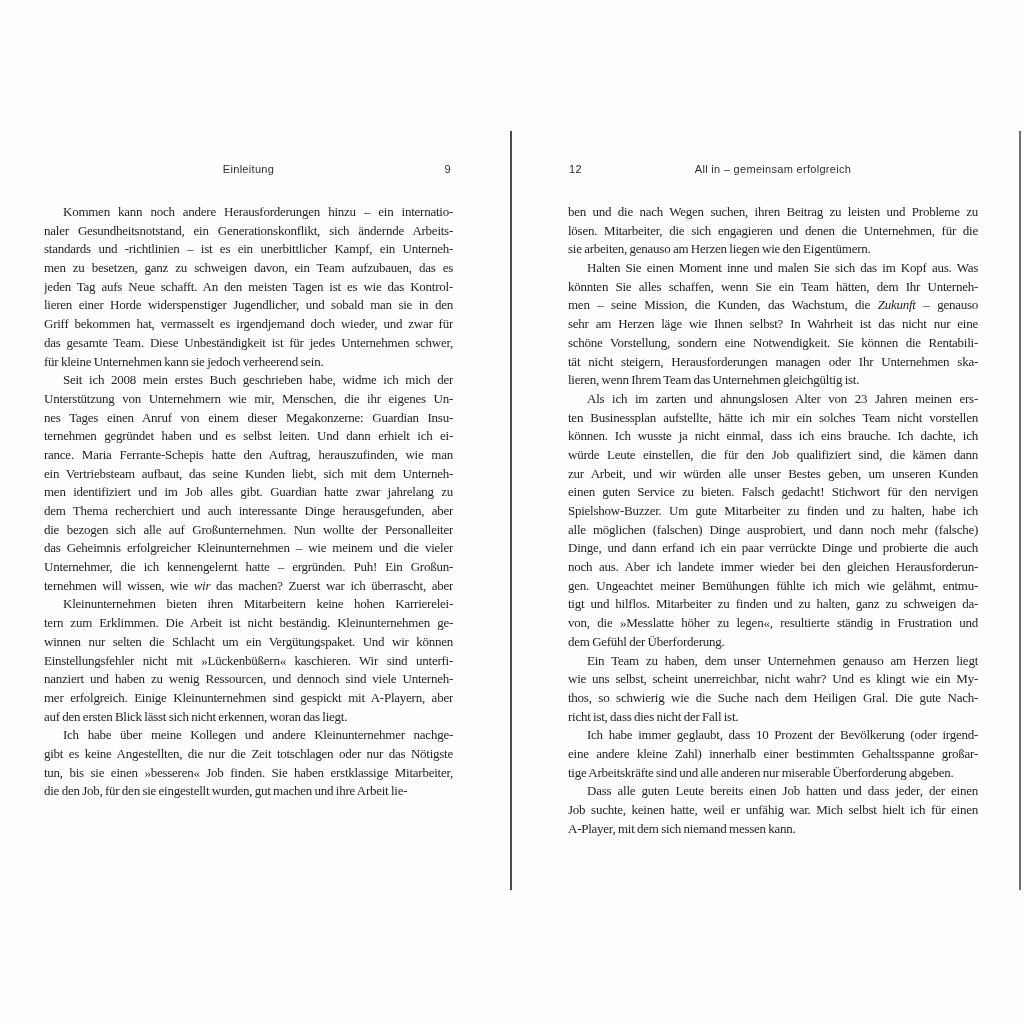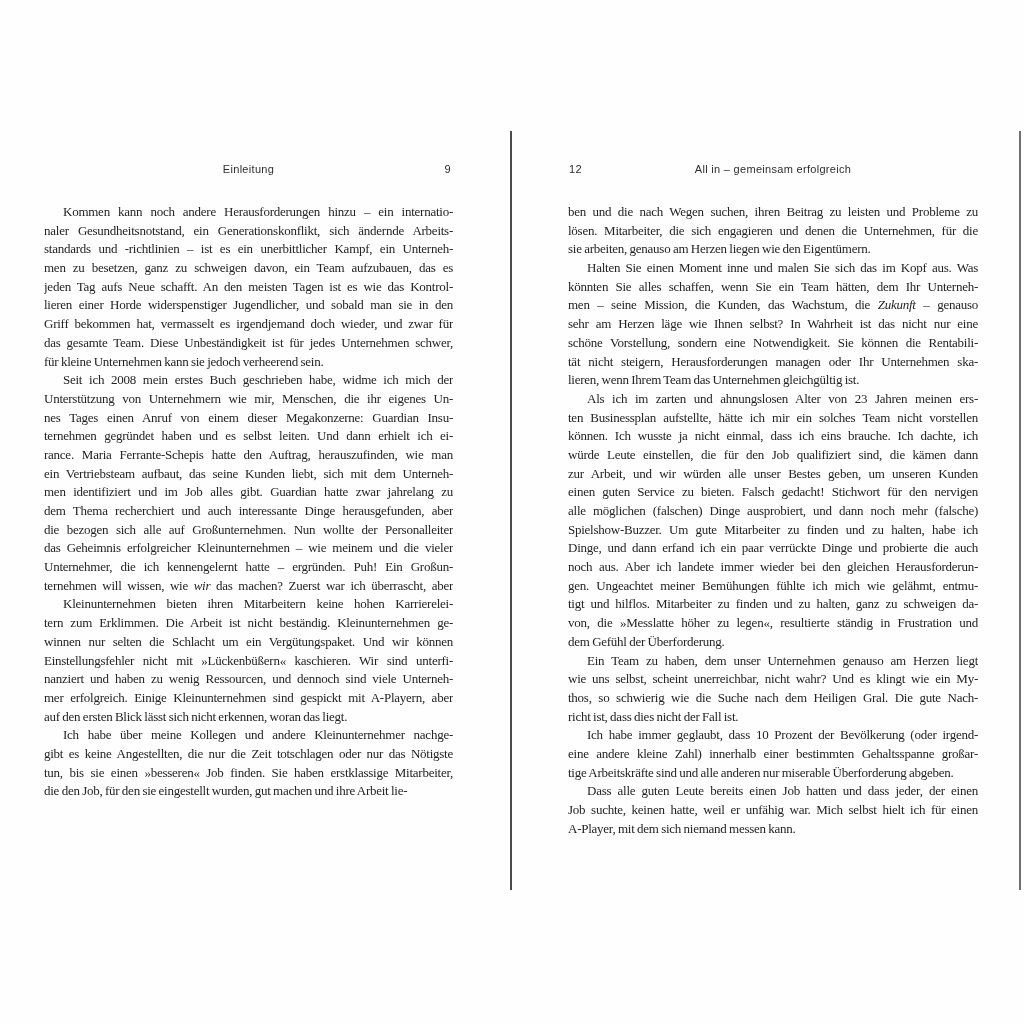--- a/index.html
+++ b/index.html
@@ -125,22 +125,22 @@
           <div class="line"><span>tät nicht steigern, Herausforderungen managen oder Ihr Unternehmen ska-</span></div>
           <div class="line last"><span>lieren, wenn Ihrem Team das Unternehmen gleichgültig ist.</span></div>
         </div>
         <div class="para">
           <div class="line indent"><span>Als ich im zarten und ahnungslosen Alter von 23 Jahren meinen ers-</span></div>
           <div class="line"><span>ten Businessplan aufstellte, hätte ich mir ein solches Team nicht vorstellen</span></div>
           <div class="line"><span>können. Ich wusste ja nicht einmal, dass ich eins brauche. Ich dachte, ich</span></div>
           <div class="line"><span>würde Leute einstellen, die für den Job qualifiziert sind, die kämen dann</span></div>
           <div class="line"><span>zur Arbeit, und wir würden alle unser Bestes geben, um unseren Kunden</span></div>
           <div class="line"><span>einen guten Service zu bieten. Falsch gedacht! Stichwort für den nervigen</span></div>
+          <div class="line"><span>Spielshow-Buzzer. Um gute Mitarbeiter zu finden und zu halten, habe ich</span></div>
           <div class="line"><span>alle möglichen (falschen) Dinge ausprobiert, und dann noch mehr (falsche)</span></div>
-          <div class="line"><span>Spielshow-Buzzer. Um gute Mitarbeiter zu finden und zu halten, habe ich</span></div>
           <div class="line"><span>Dinge, und dann erfand ich ein paar verrückte Dinge und probierte die auch</span></div>
           <div class="line"><span>noch aus. Aber ich landete immer wieder bei den gleichen Herausforderun-</span></div>
           <div class="line"><span>gen. Ungeachtet meiner Bemühungen fühlte ich mich wie gelähmt, entmu-</span></div>
           <div class="line"><span>tigt und hilflos. Mitarbeiter zu finden und zu halten, ganz zu schweigen da-</span></div>
           <div class="line"><span>von, die »Messlatte höher zu legen«, resultierte ständig in Frustration und</span></div>
           <div class="line last"><span>dem Gefühl der Überforderung.</span></div>
         </div>
         <div class="para">
           <div class="line indent"><span>Ein Team zu haben, dem unser Unternehmen genauso am Herzen liegt</span></div>
           <div class="line"><span>wie uns selbst, scheint unerreichbar, nicht wahr? Und es klingt wie ein My-</span></div>

